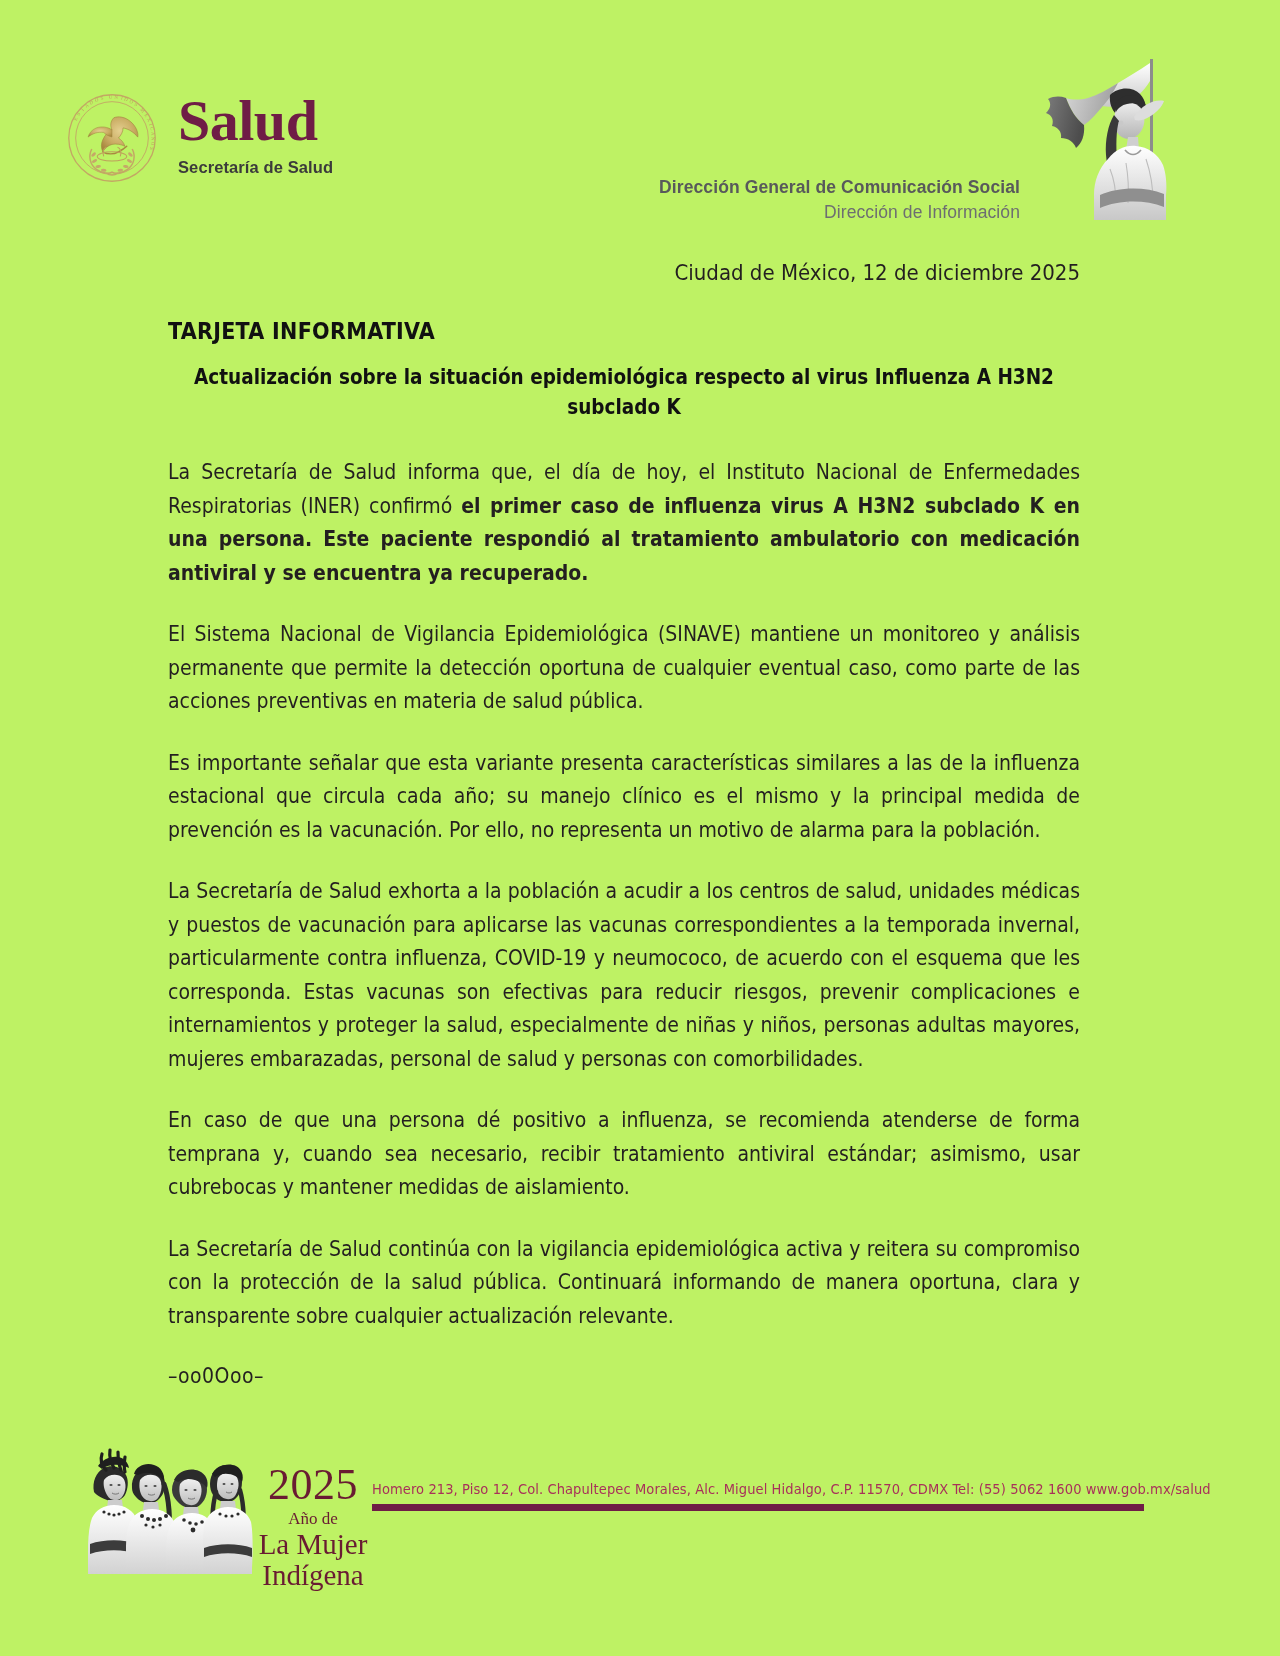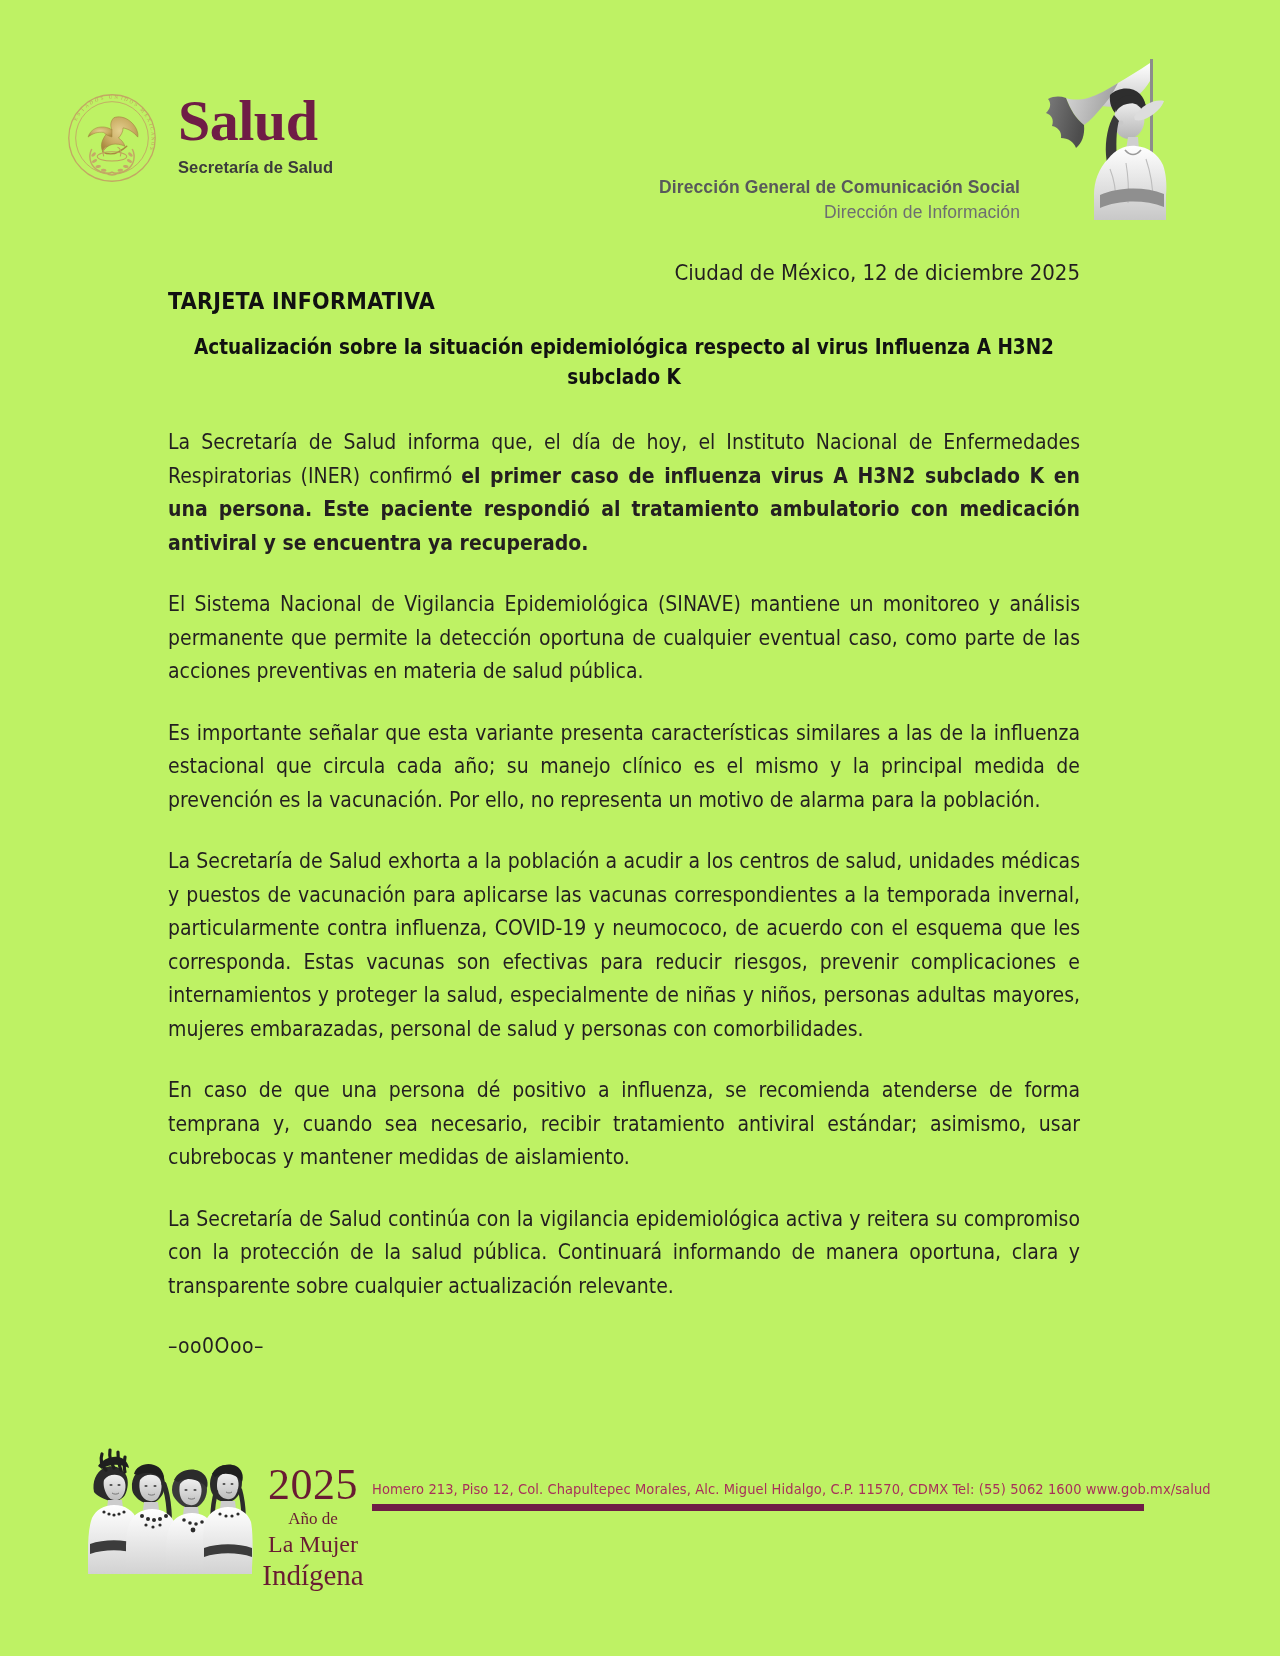--- a/index.html
+++ b/index.html
@@ -99,20 +99,21 @@
     position: absolute;
     left: 168px;
     top: 258px;
     width: 912px;
   }
   .dateline {
     text-align: right;
     font-size: 22px;
     line-height: 30px;
     color: #231f20;
+    margin-bottom: 30px;
     font-family: "DejaVu Sans", sans-serif;
     font-stretch: condensed;
   }
   .doc-title {
     text-align: left;
     font-size: 23px;
     font-weight: bold;
     letter-spacing: 0.3px;
     color: #111111;
     margin-bottom: 18px;
@@ -181,21 +182,21 @@
     line-height: 46px;
     font-weight: normal;
     letter-spacing: 0.5px;
   }
   .fy-anode {
     font-size: 17px;
     line-height: 19px;
     margin-top: 1px;
   }
   .fy-mujer {
-    font-size: 24px;
+    font-size: 29px;
     line-height: 31px;
     margin-top: 1px;
     white-space: nowrap;
   }
   .fy-indigena {
     font-size: 29px;
     line-height: 31px;
     white-space: nowrap;
   }
   .footer-address {

